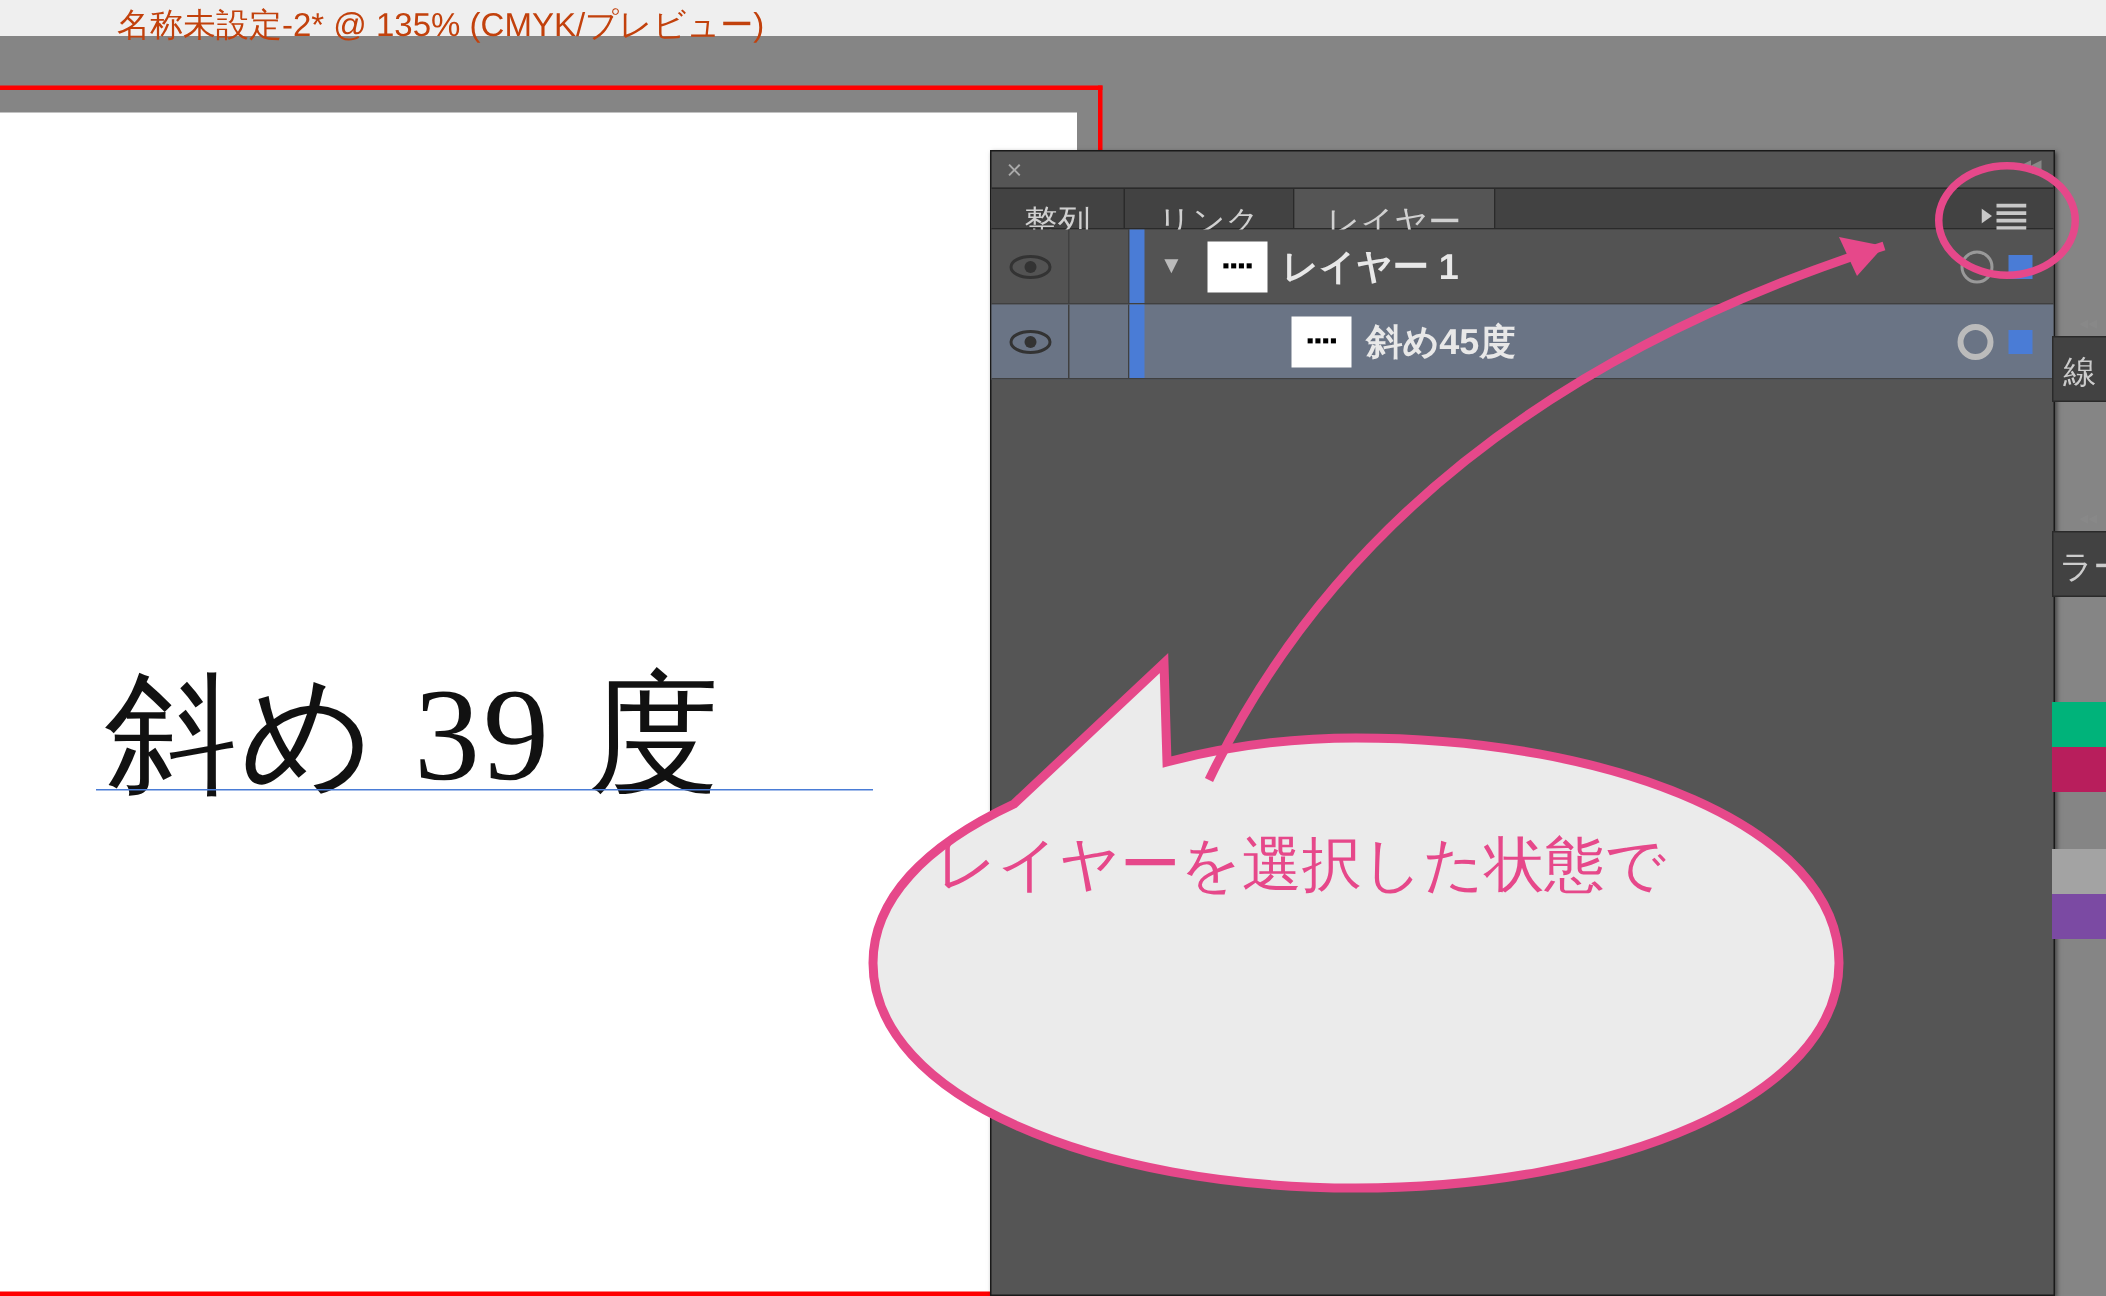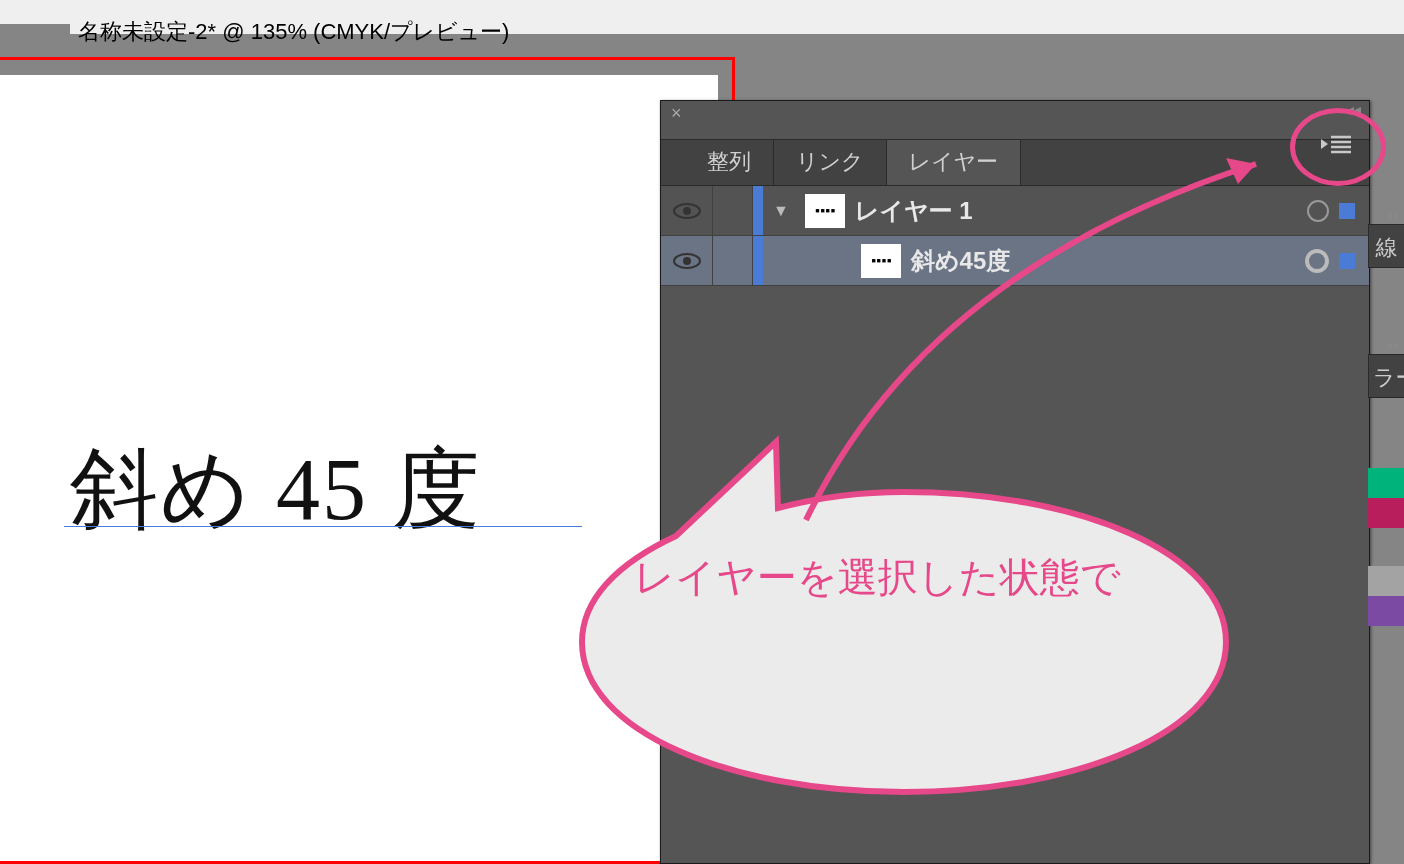--- a/index.html
+++ b/index.html
@@ -11,23 +11,23 @@
       position: relative;
       overflow: hidden;
     }
     
     
     .doc-title {
       position: absolute;
       top: 0;
       left: 70px;
       font-size: 22px;
-      color: #000000;
+      color: #c2410c;
       background: #efefef;
-      padding: 17px 8px;
+      padding: 2px 8px;
       width: 1334px;
       height: 24px;
       white-space: nowrap;
     }
     .doc-title-bg {
       position: absolute;
       top: 0;
       left: 0;
       width: 1404px;
       height: 24px;
@@ -98,26 +98,25 @@
       position: absolute;
       top: 0;
       right: 8px;
       color: #888;
       font-size: 14px;
     }
     
     
     .tabs {
       display: flex;
-      height: 47px;
-      margin-top: 38px;
+      height: 28px;
+      margin-top: 24px;
       background: #424242;
       border-top: 1px solid #2a2a2a;
       border-bottom: 1px solid #2a2a2a;
-      padding-left: 24px;
     }
     .tab {
       padding: 7px 22px;
       color: #d0d0d0;
       font-size: 22px;
       cursor: pointer;
       background: #424242;
       border-right: 1px solid #2a2a2a;
     }
     .tab.active {
@@ -241,21 +240,21 @@
       top: 432px;
       left: 546px;
       width: 716px;
       height: 372px;
       z-index: 18;
     }
     .callout svg { position: absolute; top: 0; left: 0; }
     .callout-text {
       position: absolute;
       top: 110px;
-      left: 88px;
+      left: 78px;
       font-size: 40px;
       color: #e6488a;
       line-height: 1.75;
     }
     
     
     .side-panels {
       position: absolute;
       top: 208px;
       right: 0;
@@ -292,21 +291,21 @@
     }
   </style>
 </head>
 <body>
 
 <div class="doc-title-bg"></div>
 <div class="doc-title">名称未設定-2* @ 135% (CMYK/プレビュー)</div>
 
 <div class="canvas"></div>
 <div class="canvas-selection"></div>
-<div class="canvas-text">斜め 45 度</div>
+<div class="canvas-text">斜め 39 度</div>
 <div class="text-underline"></div>
 
 <div class="layers-panel">
   <div class="panel-close">×</div>
   <div class="panel-arrows">◂◂</div>
 
   <div class="tabs">
     <div class="tab">整列</div>
     <div class="tab">リンク</div>
     <div class="tab active">レイヤー</div>

